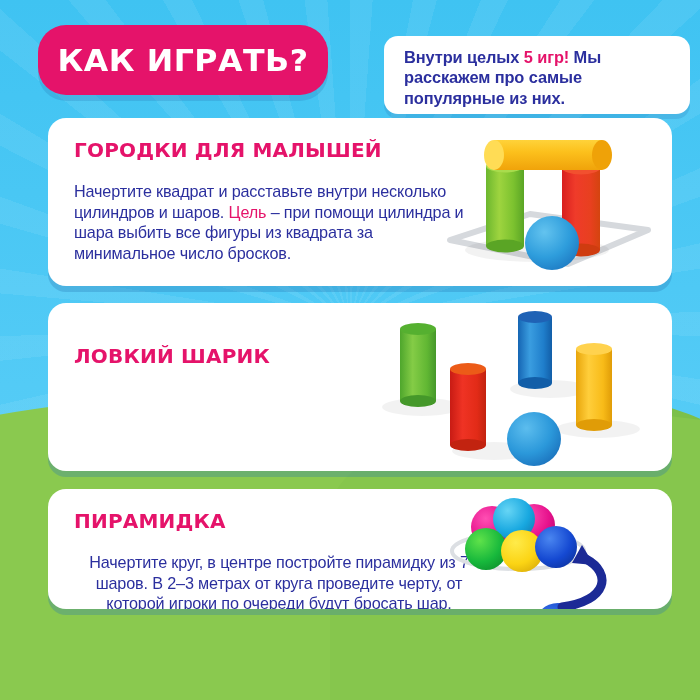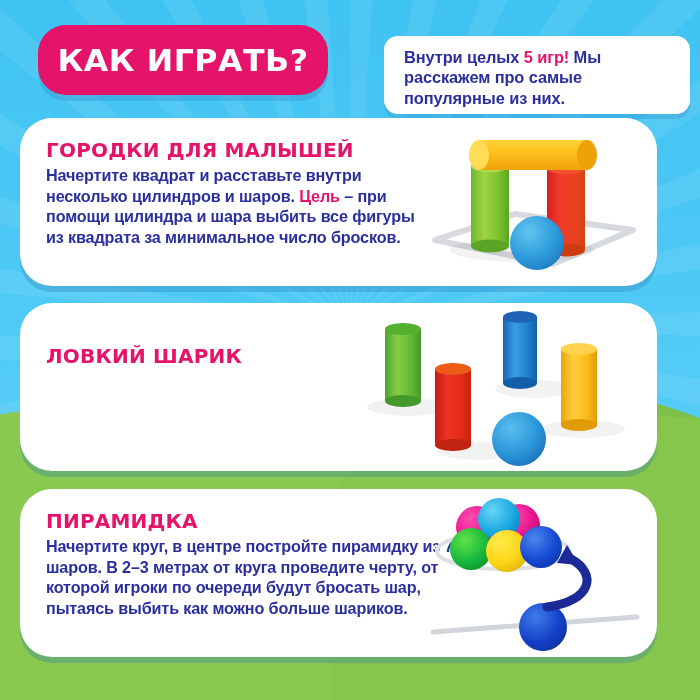--- a/index.html
+++ b/index.html
@@ -52,41 +52,40 @@
   }
   .badge-label{
     position:absolute;inset:0;display:flex;align-items:center;justify-content:center;
     color:#ffffff;font-size:31px;font-weight:700;letter-spacing:.5px;
     font-family:"DejaVu Sans","Liberation Sans",sans-serif;
     transform:scaleX(1.02);
   }
 
   
   .card{
-    position:absolute;left:20px;width:624px;background:#ffffff;
-    border-radius:32px;box-shadow:0 6px 0 0 rgba(40,120,180,.30);
+    position:absolute;left:48px;width:624px;background:#ffffff;
+    border-radius:18px;box-shadow:0 6px 0 0 rgba(40,120,180,.30);
     overflow:hidden;
-    padding-left:13px;
   }
   #card-0{top:118px;height:168px;}
   #card-1{top:303px;height:168px;}
-  #card-2{top:489px;height:168px;}
+  #card-2{top:489px;height:120px;text-align:center;}
 
   .card-title{
     position:absolute;left:26px;color:#e5136a;font-weight:700;
     font-family:"DejaVu Sans","Liberation Sans",sans-serif;
     font-size:20px;letter-spacing:.2px;transform:scaleX(1.0);
   }
   #card-0 .card-title{top:20px;}
   #card-1 .card-title{top:41px;}
   #card-2 .card-title{top:20px;}
 
   .card-body{
-    position:absolute;left:26px;color:#2b2f9e;font-weight:700;
-    font-size:16.2px;line-height:20.6px;letter-spacing:-.15px;
+    position:absolute;left:26px;color:#2b2f9e;font-weight:400;
+    font-size:16.2px;line-height:20.6px;letter-spacing:-.15px;margin-top:16px;
   }
   #card-0 .card-body{top:47px;width:390px;}
   #card-1 .card-body{top:69px;width:360px;}
   #card-2 .card-body{top:47px;width:410px;}
   .card-body .hl{color:#e5136a;}
 
   .art{position:absolute;right:0;top:0;height:168px;pointer-events:none;}
   #art-0{width:230px;}
   #art-1{width:290px;}
   #art-2{width:250px;}

